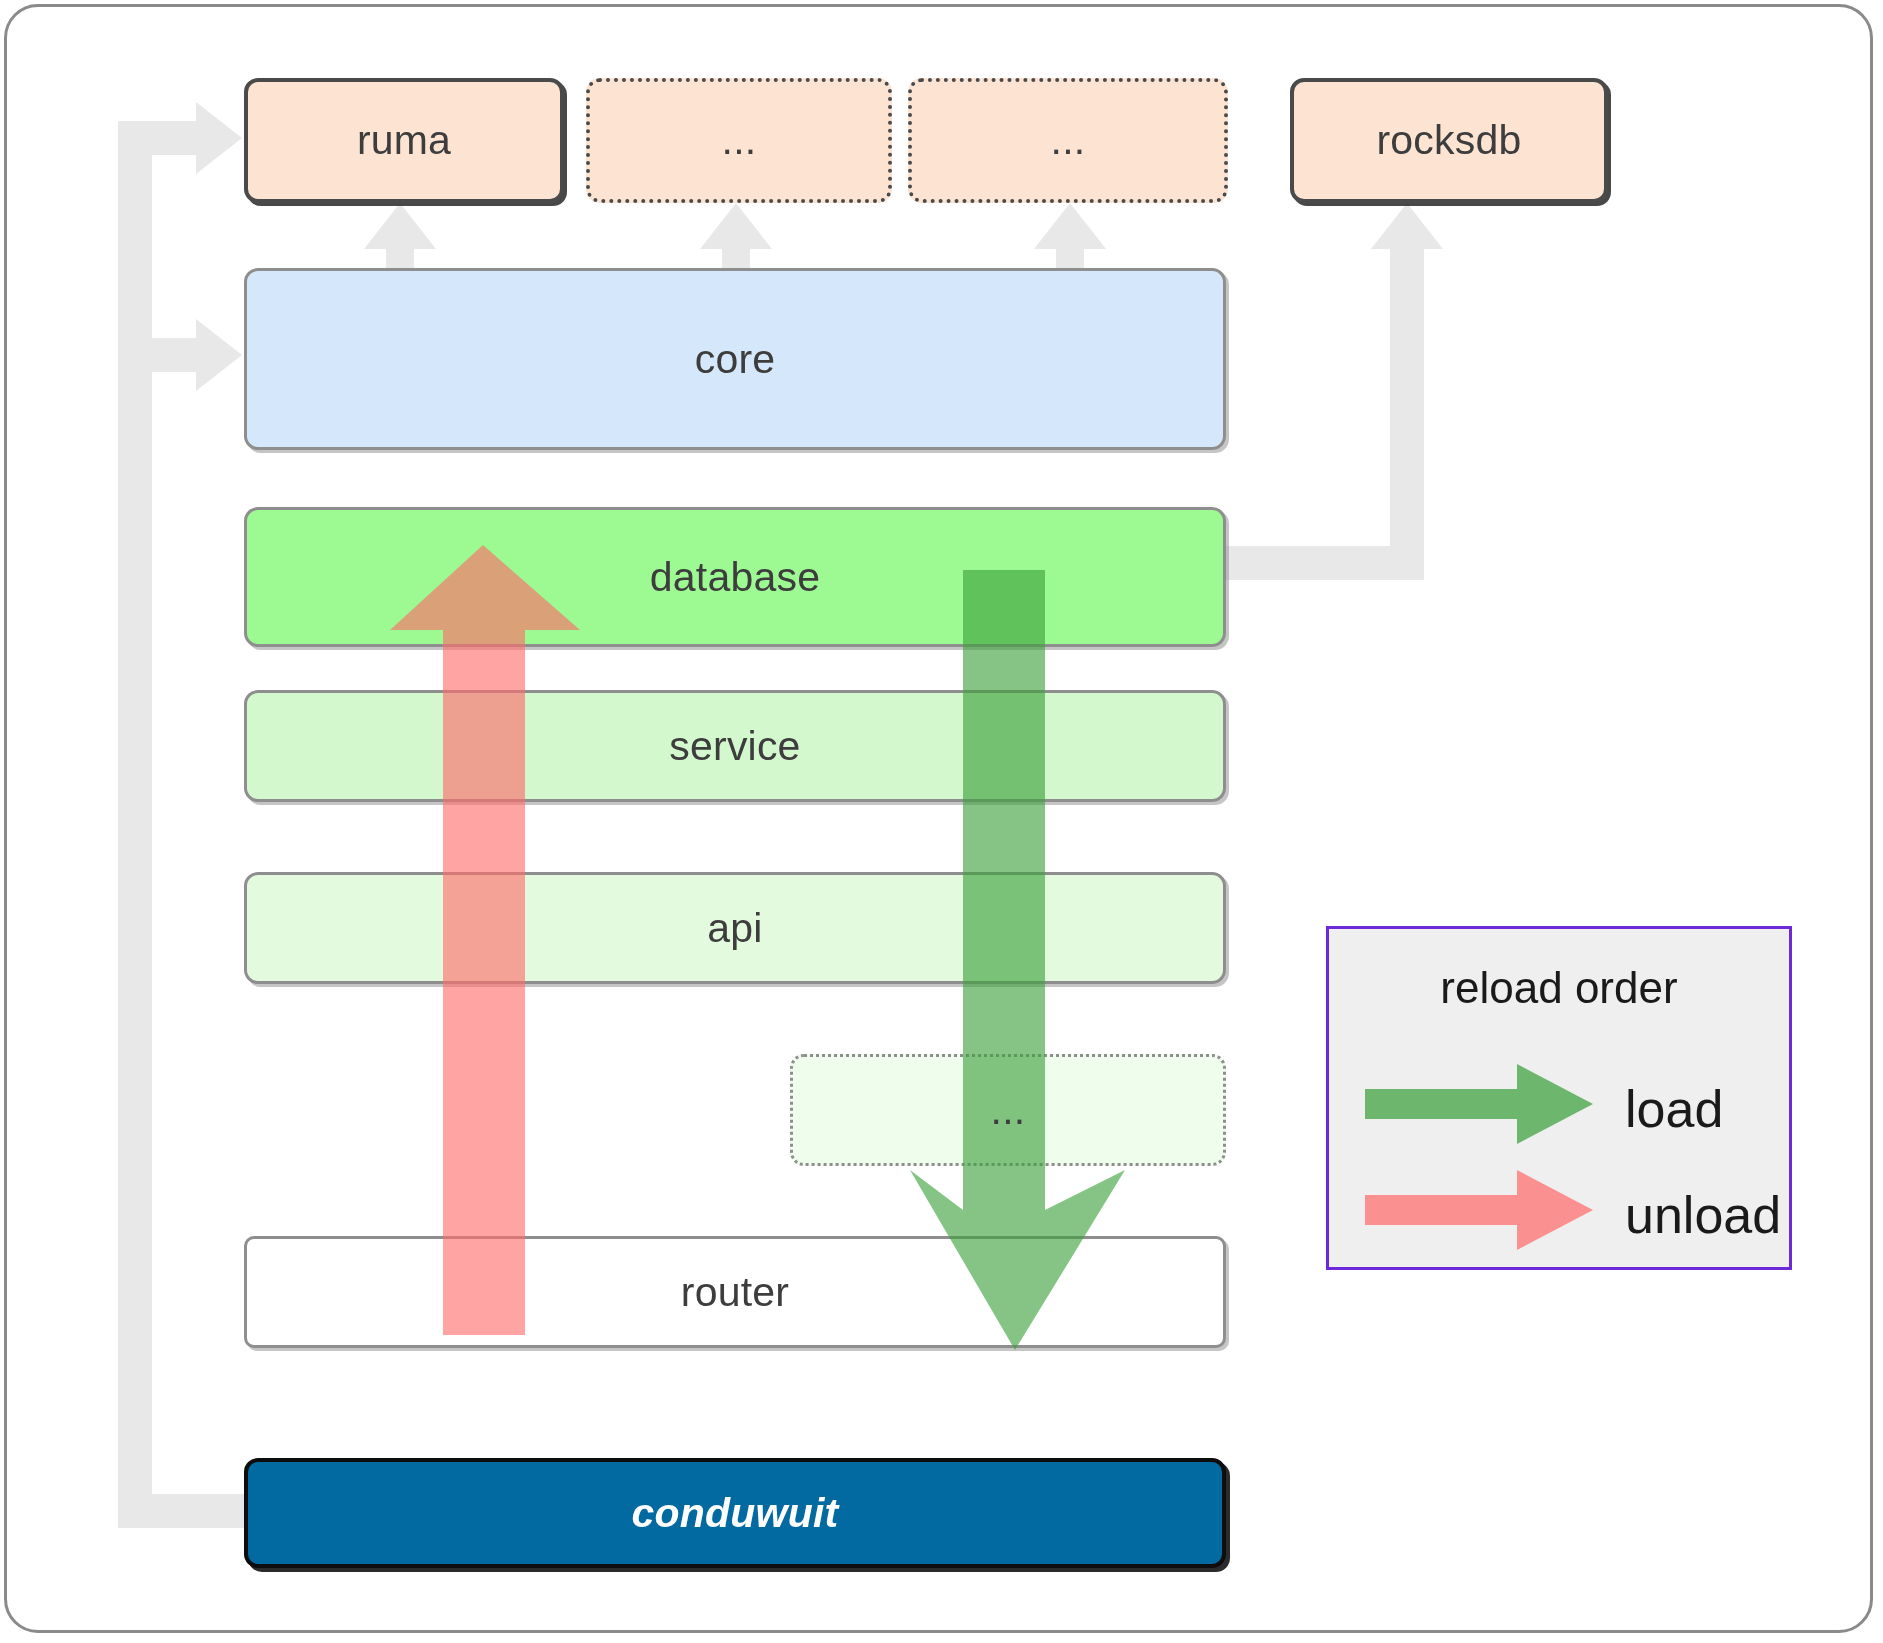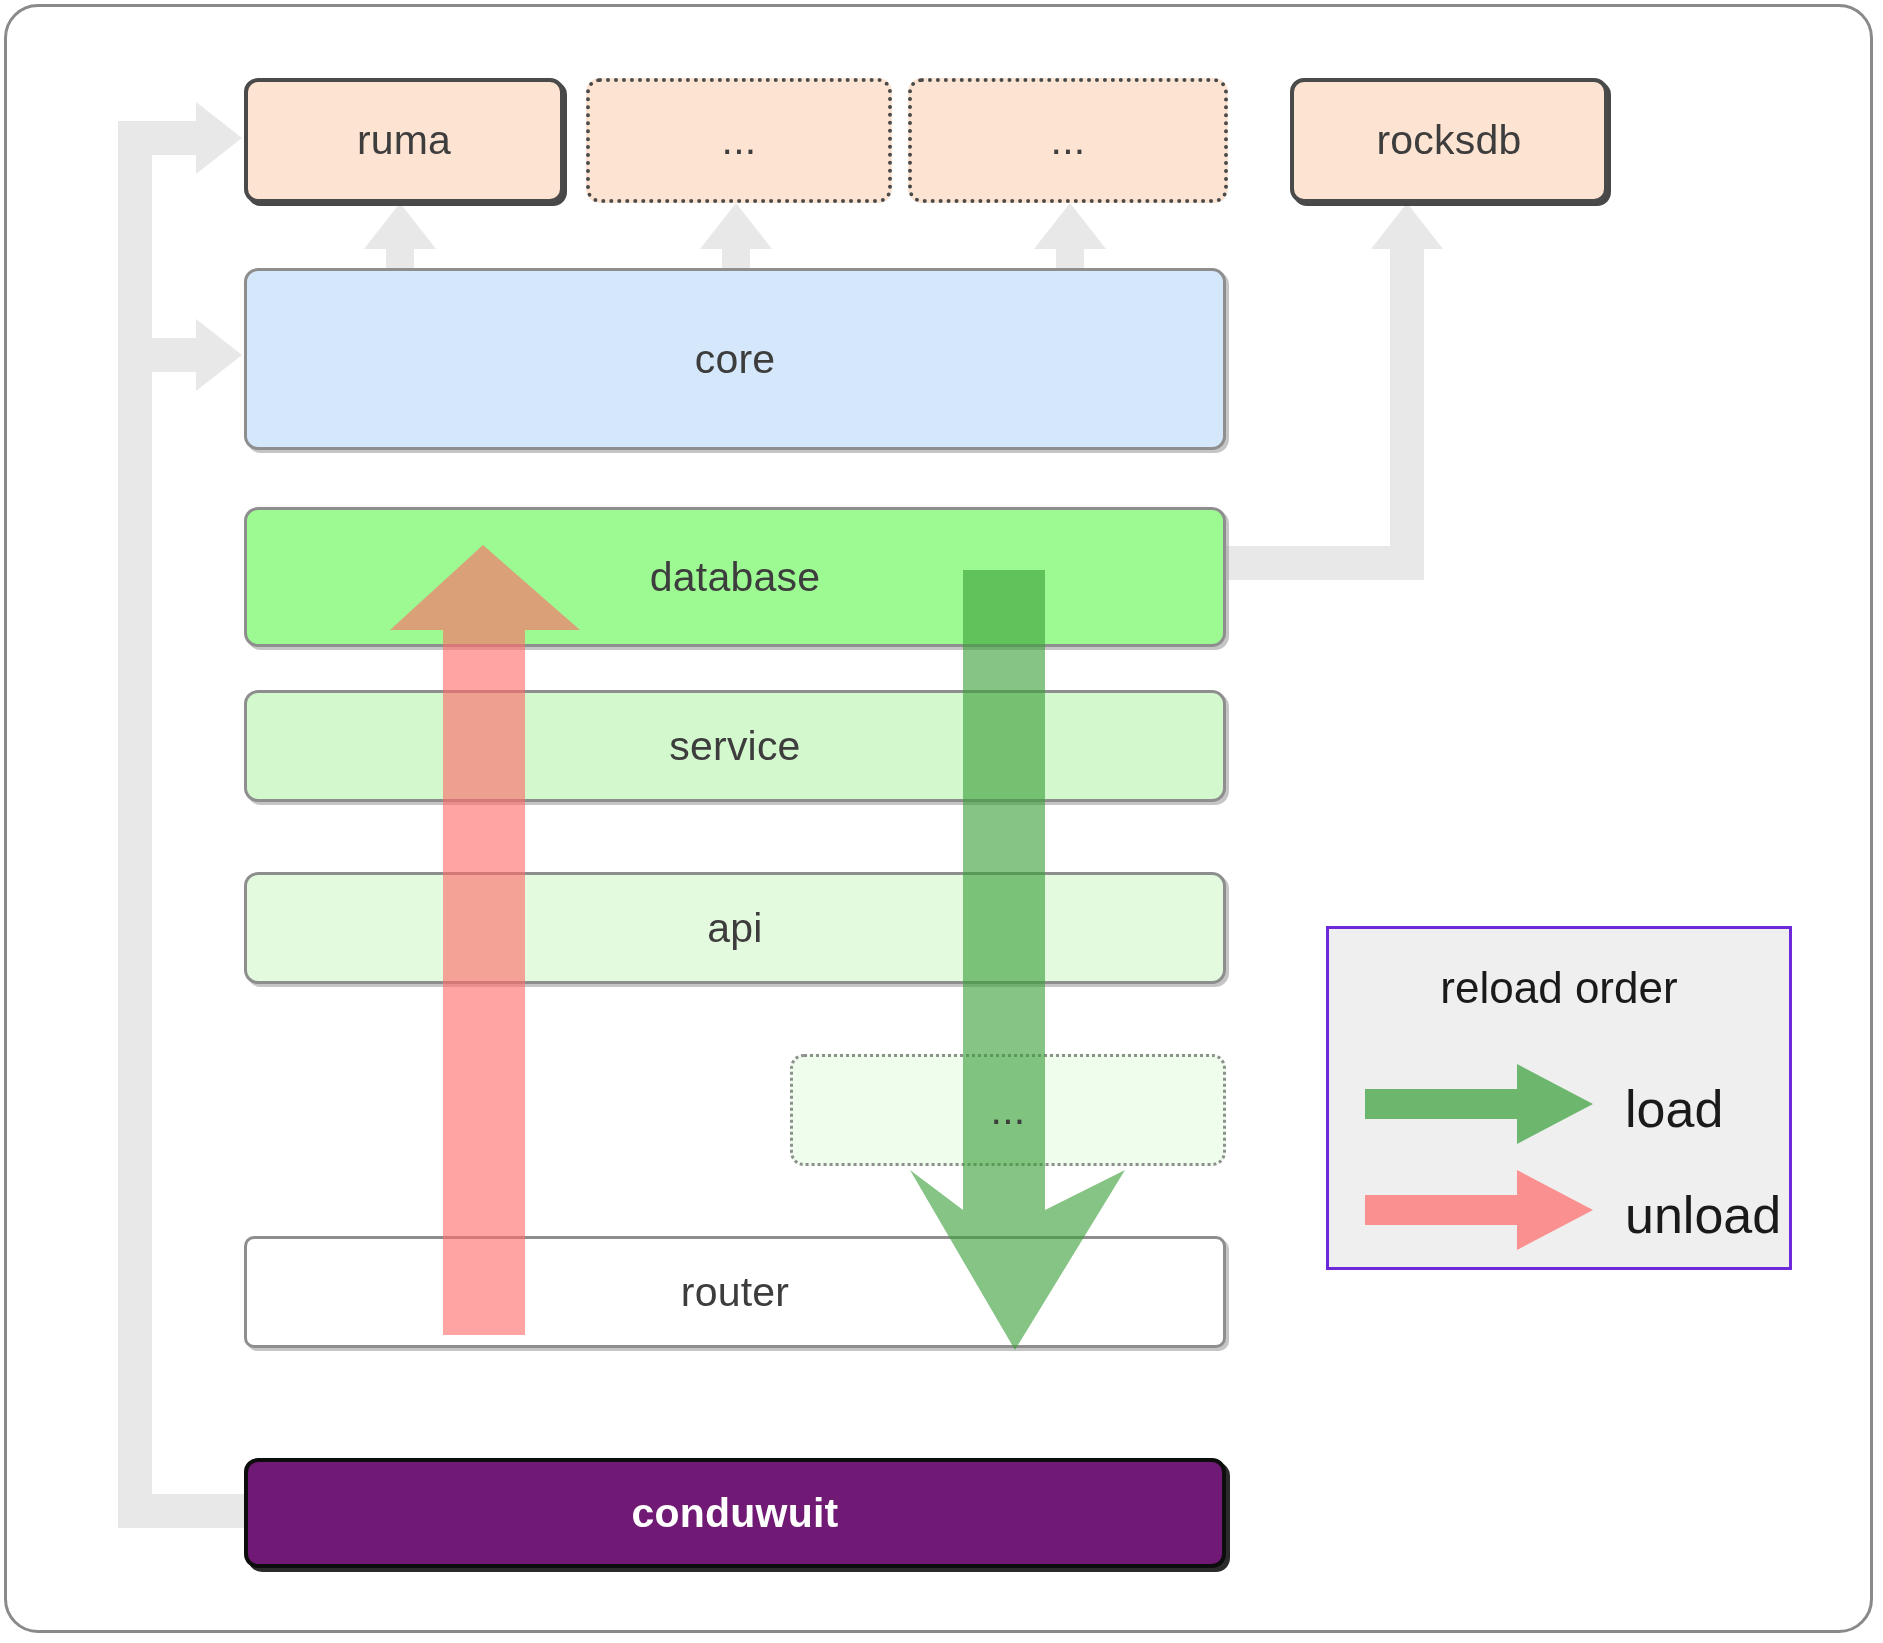--- a/index.html
+++ b/index.html
@@ -172,21 +172,21 @@
 
 
   <div class="node dotted-gray" style="left:790px; top:1054px; width:436px; height:112px; background:#effdec;">
     <span class="lbl">...</span>
   </div>
 
   <div class="node solid-gray" style="left:244px; top:1236px; width:982px; height:112px; background:#ffffff;border-radius:10px;">
     <span class="lbl">router</span>
   </div>
 
-  <div class="node navy" style="left:244px; top:1458px; width:982px; height:110px; background:#701a75;">
+  <div class="node navy" style="left:244px; top:1458px; width:982px; height:110px; background:#0369a1;font-style:italic;">
     <span class="lbl">conduwuit</span>
   </div>
 
   <svg class="bigarrow" style="left:390px; top:545px; width:200px; height:790px;" viewBox="0 0 200 790" xmlns="http://www.w3.org/2000/svg">
     <polygon points="93,0 190,85 135,85 135,790 53,790 53,85 0,85" fill="#ff6b6b" fill-opacity="0.62"></polygon>
   </svg>
 
   <svg class="bigarrow" style="left:910px; top:570px; width:220px; height:780px;" viewBox="0 0 220 780" xmlns="http://www.w3.org/2000/svg">
     <polygon points="53,0 135,0 135,640 215,600 105,780 0,600 53,640" fill="#3aa03a" fill-opacity="0.62"></polygon>
   </svg>

